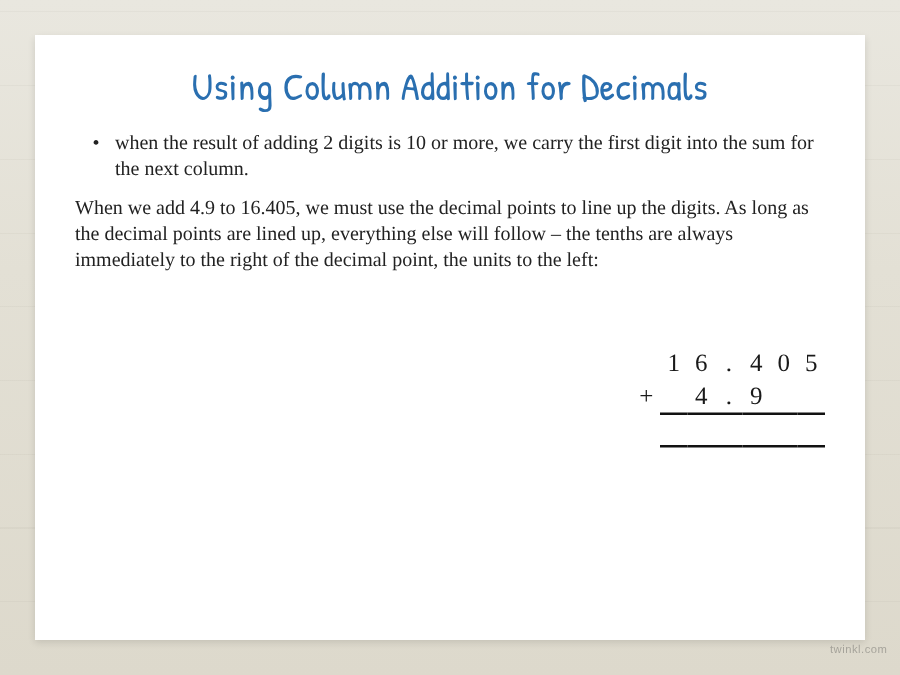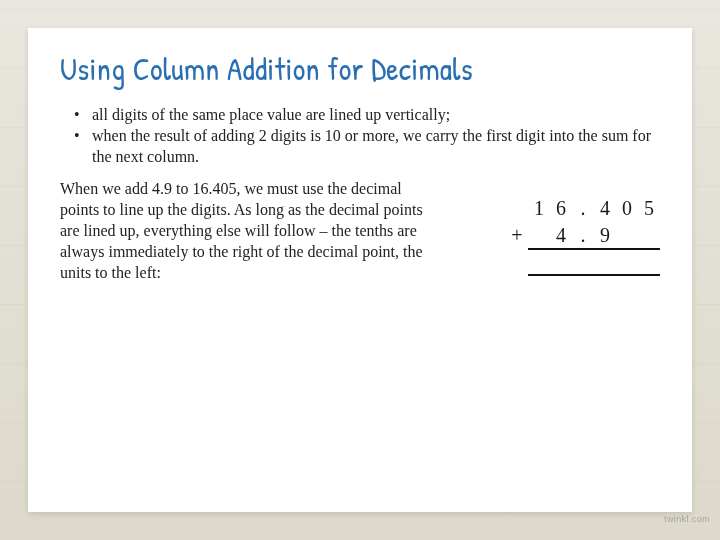--- a/index.html
+++ b/index.html
@@ -37,20 +37,21 @@
     right: 28px;
     top: 28px;
     bottom: 28px;
     background: #ffffff;
     box-shadow: 0 2px 6px rgba(0,0,0,0.12);
     padding: 16px 32px 20px 32px;
     box-sizing: border-box;
   }
   h1.title {
     margin: 4px 0 14px 0;
+    text-align: center;
     color: #2a6fb0;
     font-weight: 600;
     font-size: 31px;
     font-family: "Segoe Print", "Comic Sans MS", "Bradley Hand", "Patrick Hand", cursive;
     letter-spacing: 0.3px;
   }
   .body {
     color: #222;
     font-size: 16px;
     line-height: 1.32;
@@ -71,21 +72,22 @@
     position: absolute;
     left: -6px;
     top: 0;
   }
   p.para {
     margin: 14px 0 16px 0;
   }
   .row {
     display: flex;
     gap: 24px;
-    align-items: center;
+    align-items: flex-end;
+    flex-direction: column;
   }
   .row .left {
     flex: 1 1 55%;
   }
   .row .right {
     flex: 0 0 200px;
     padding-top: 18px;
     font-family: Georgia, serif;
   }
   table.colmath {
@@ -122,21 +124,20 @@
 
 <div class="bg">
   <div class="card">
 
     <h1 class="title">Using Column Addition for Decimals</h1>
 
     <div class="body">
 
 
       <ul class="bullets">
-        <li>all digits of the same place value are lined up vertically;</li>
         <li>when the result of adding 2 digits is 10 or more, we carry the first digit into the sum for the next column.</li>
       </ul>
 
 
       <div class="row">
         <div class="left">
           <p class="para" style="margin-top:0">When we add 4.9 to 16.405, we must use the decimal points to line up the digits. As long as the decimal points are lined up, everything else will follow – the tenths are always immediately to the right of the decimal point, the units to the left:</p>
         </div>
         <div class="right">
           <table class="colmath">

